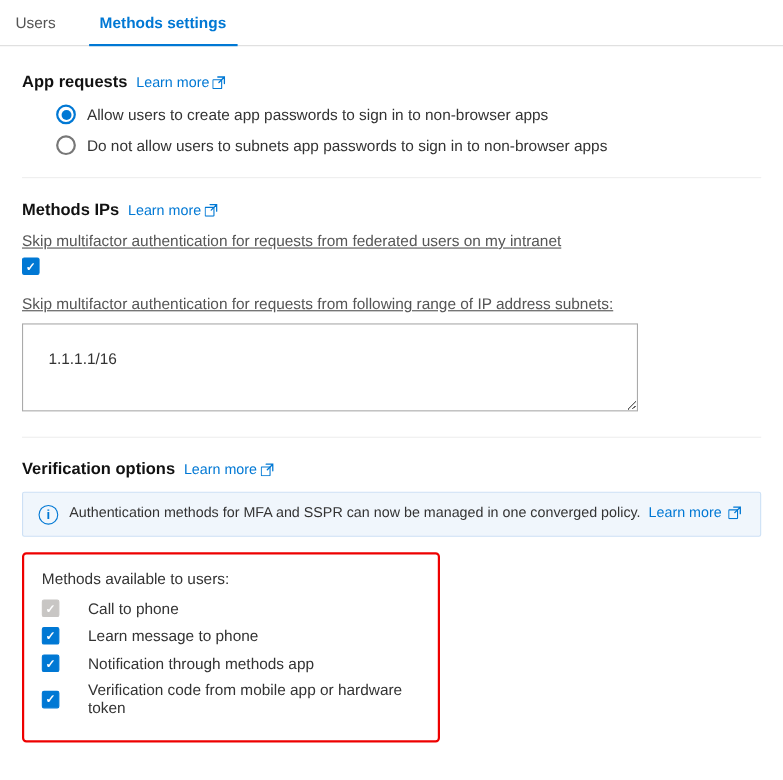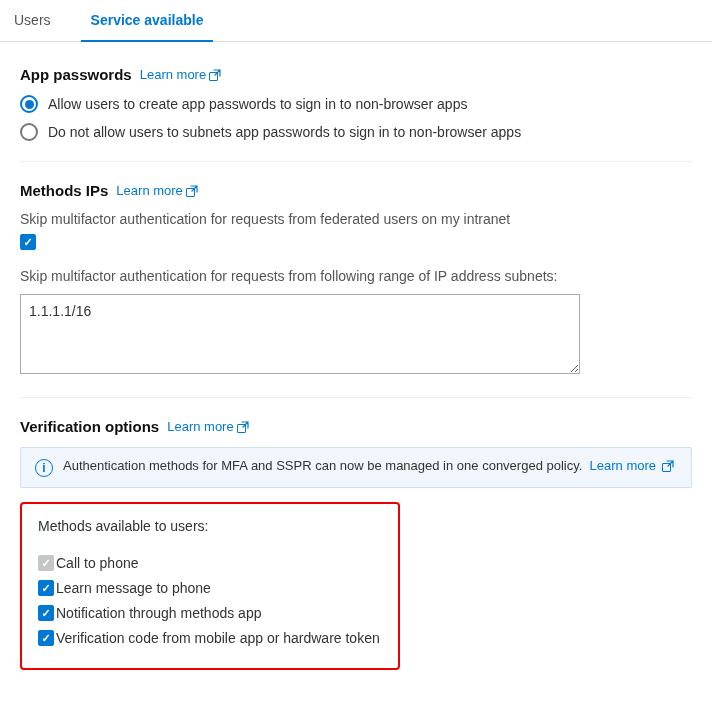--- a/index.html
+++ b/index.html
@@ -65,20 +65,21 @@
     
     .radio-group {
       margin-bottom: 20px;
     }
     .radio-item {
       display: flex;
       align-items: center;
       gap: 10px;
       margin-bottom: 10px;
       cursor: pointer;
+      margin-left: 31px;
     }
     .radio-circle {
       width: 18px;
       height: 18px;
       border-radius: 50%;
       border: 2px solid #0078d4;
       display: flex;
       align-items: center;
       justify-content: center;
       flex-shrink: 0;
@@ -149,21 +150,21 @@
       font-size: 14px;
       color: #333;
     }
 
     
     .ip-textarea {
       width: 100%;
       max-width: 560px;
       height: 80px;
       border: 1px solid #aaa;
-      padding: 8px;
+      padding: 23px;
       font-size: 14px;
       font-family: 'Segoe UI', Arial, sans-serif;
       resize: vertical;
       color: #333;
       outline: none;
       margin-top: 4px;
     }
 
     
     .info-banner {
@@ -196,48 +197,49 @@
     
     .methods-box {
       border: 2px solid #e00;
       border-radius: 4px;
       padding: 14px 16px;
       max-width: 380px;
     }
     .methods-title {
       font-size: 14px;
       color: #333;
-      margin-bottom: 20px;
+      margin-bottom: 10px;
     }
     .method-item {
       display: flex;
       align-items: center;
-      gap: 2px;
+      gap: 26px;
       margin-bottom: 8px;
     }
 
     .label-text {
       font-size: 14px;
       color: #555;
       margin-bottom: 6px;
+      text-decoration: underline;
     }
   </style>
 </head>
 <body>
 
 <div class="tabs">
   <div class="tab">Users</div>
-  <div class="tab active">Service available</div>
+  <div class="tab active">Methods settings</div>
 </div>
 
 <div class="content">
 
   
   <div class="section-title">
-    <span>App passwords</span>
+    <span>App requests</span>
     <a class="learn-more">
       <span>Learn more</span>
       <svg width="12" height="12" viewBox="0 0 12 12" fill="none">
         <rect x="0.5" y="3.5" width="8" height="8" rx="0.5" stroke="#0078d4" fill="none"></rect>
         <path d="M5 1h6v6M11 1L6 6" stroke="#0078d4" stroke-width="1.2" stroke-linecap="round"></path>
       </svg>
     </a>
   </div>
 
   <div class="radio-group">

